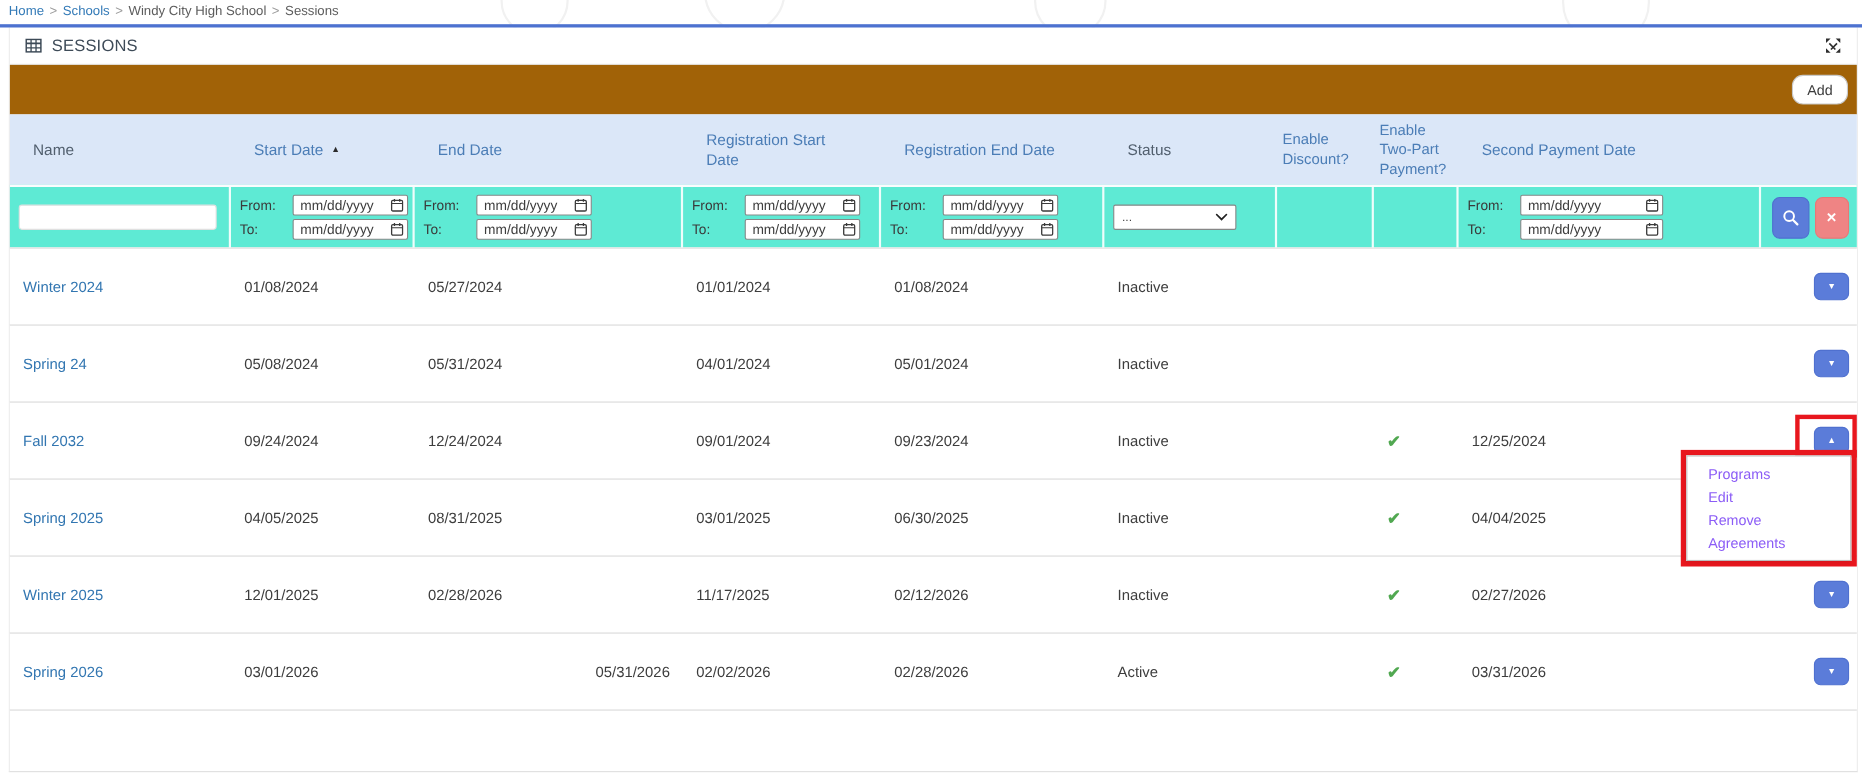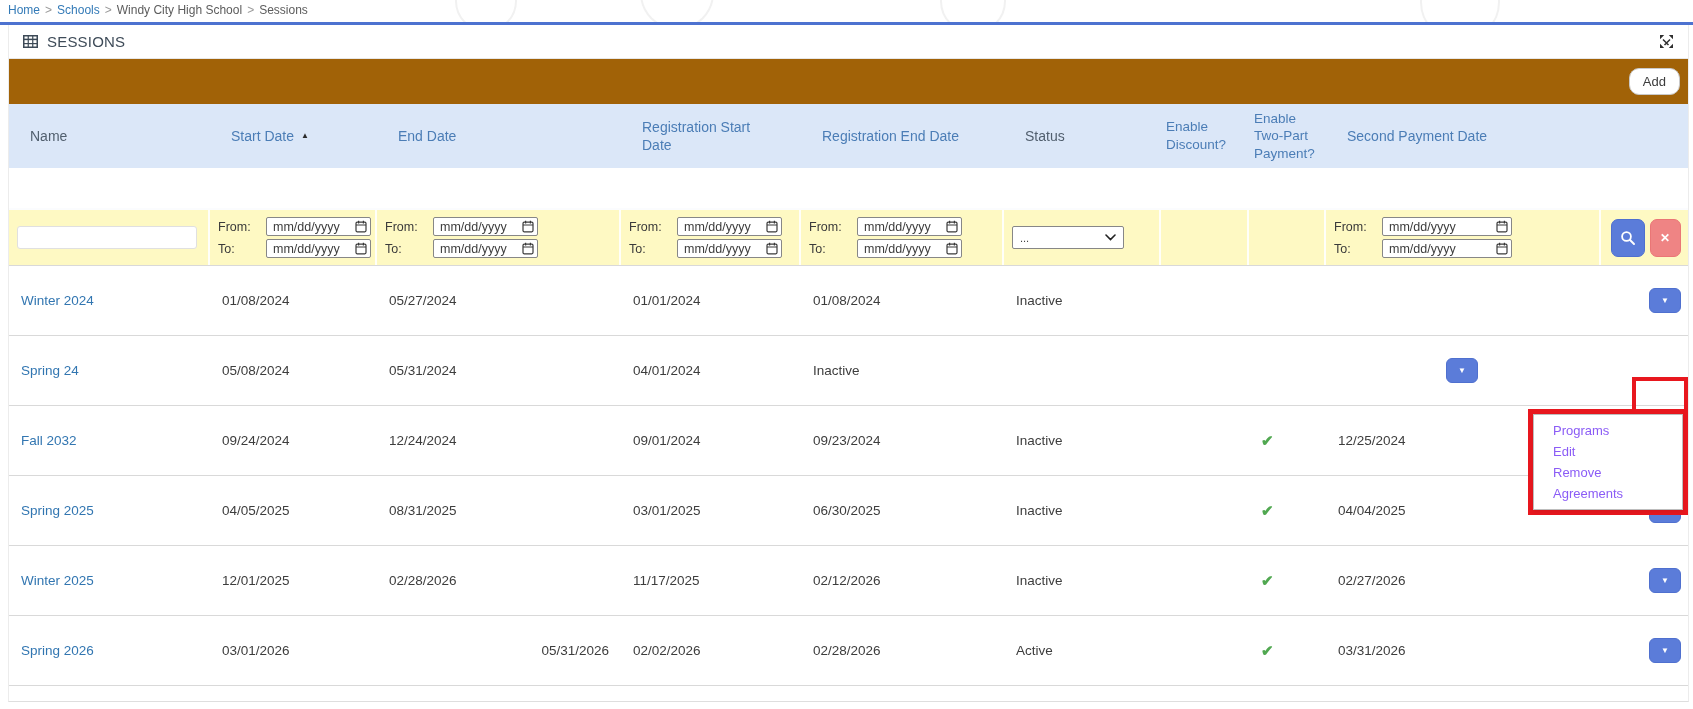--- a/index.html
+++ b/index.html
@@ -31,21 +31,21 @@
 
   
   .thead{display:flex;background:#dbe7f8;height:64px;}
   .th{box-sizing:border-box;display:flex;align-items:center;padding:0 21px;font-size:14px;line-height:1.3;flex-shrink:0;}
   .th-link{color:#4b7db6;}
   .th-plain{color:#515f6e;}
   .th-narrow{padding:0 5px;font-size:13.5px;}
   .sort-arrow{font-size:8px;color:#2b2b2b;margin-left:7px;}
 
   
-  .filter-row{display:flex;background:#fef9c3;height:55px;border-top:2px solid #fbfcfe;margin-top:40px;}
+  .filter-row{display:flex;background:#5eead4;height:55px;border-top:2px solid #fbfcfe;}
   .fcell{box-sizing:border-box;flex-shrink:0;display:flex;flex-direction:column;justify-content:center;
          padding:0 8px;border-right:2px solid rgba(255,255,255,.9);}
   .fcell:last-child{border-right:none;}
   .fcell-buttons{flex-direction:row;align-items:center;gap:5px;}
   .name-filter{width:180px;height:23px;border:1px solid #e0e0e0;border-radius:3px;outline:none;
                font-size:13px;padding:0 6px;box-sizing:border-box;}
   .frow{display:flex;align-items:center;height:20px;margin:1px 0;}
   .flabel{width:48px;flex-shrink:0;font-size:12.5px;color:#3a3a3a;}
   .dwrap{position:relative;display:inline-flex;}
   .dinput{width:105px;height:19px;border:1px solid #878787;border-radius:2px;font-size:12.5px;color:#333;
@@ -343,20 +343,23 @@
           </div>
           <div class="td td-start" style="width: 167px; text-align: right;">
             <span class="cell-text">05/08/2024</span>
           </div>
           <div class="td td-end" style="width: 244px;">
             <span class="cell-text">05/31/2024</span>
           </div>
           <div class="td td-reg_start" style="width: 180px;">
             <span class="cell-text">04/01/2024</span>
           </div>
+          <div class="td td-reg_end" style="width: 203px;">
+            <span class="cell-text">05/01/2024</span>
+          </div>
           <div class="td td-status" style="width: 157px;">
             <span class="cell-text">Inactive</span>
           </div>
           <div class="td td-discount" style="width: 88px;"></div>
           <div class="td td-two_part" style="width: 77px;"></div>
           <div class="td td-second" style="width: 275px;"></div>
           <div class="td td-actions td-actions" style="width: 89px;">
             <button class="caret-btn">
               <span class="caret">▼</span>
             </button>

